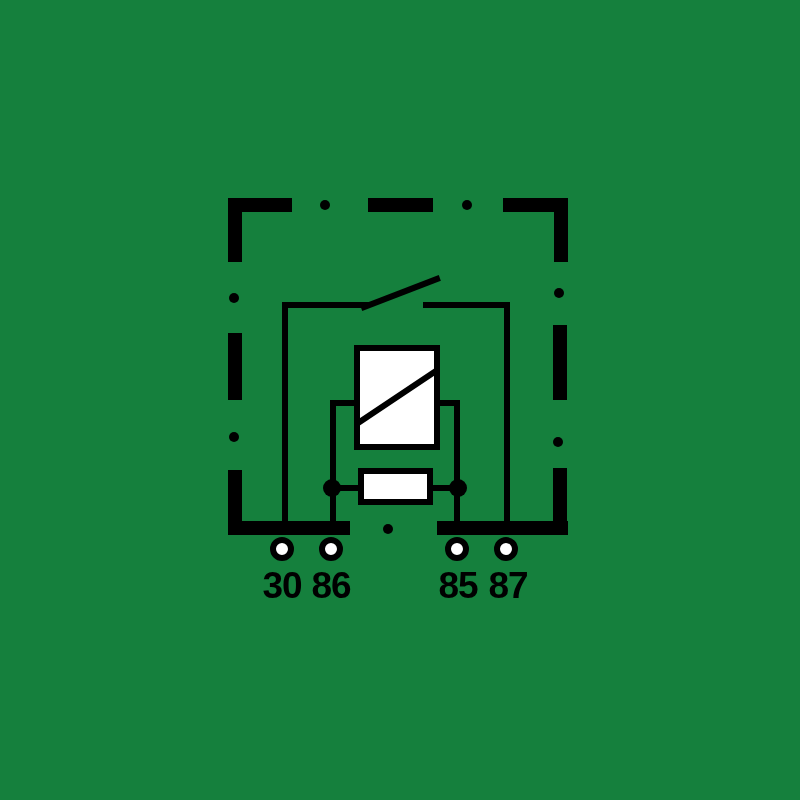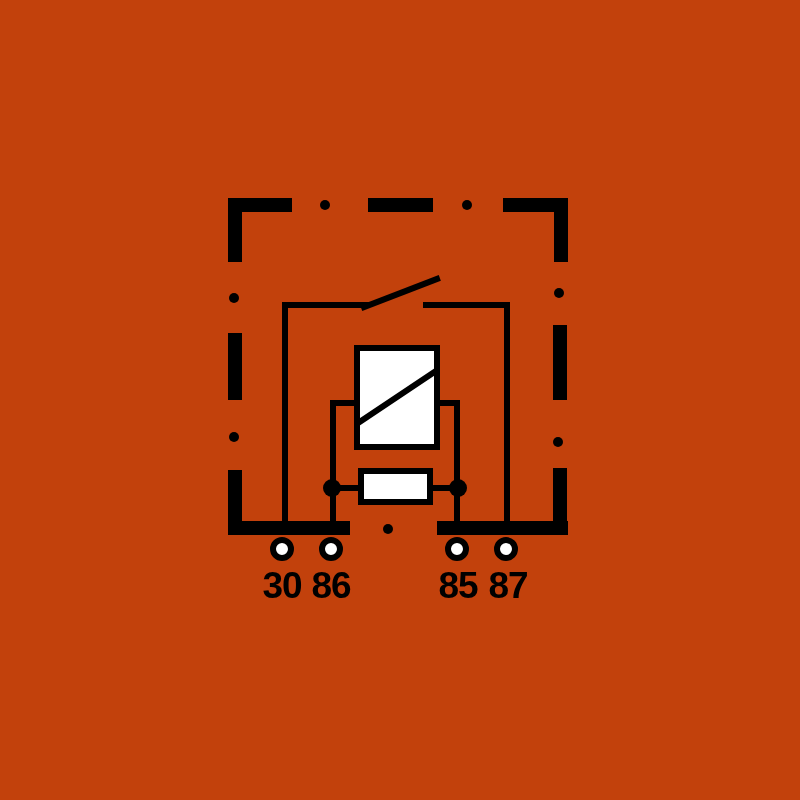--- a/index.html
+++ b/index.html
@@ -4,21 +4,21 @@
 <style>
   html, body {
     margin: 0;
     padding: 0;
     background: #ffffff;
   }
   .stage {
     position: relative;
     width: 800px;
     height: 800px;
-    background: #c2410c;
+    background: #15803d;
     font-family: "Liberation Sans", sans-serif;
     overflow: hidden;
   }
   .schematic-svg {
     position: absolute;
     left: 0;
     top: 0;
   }
   .ink-fill { fill: #000000; stroke: none; }
   .wire {

